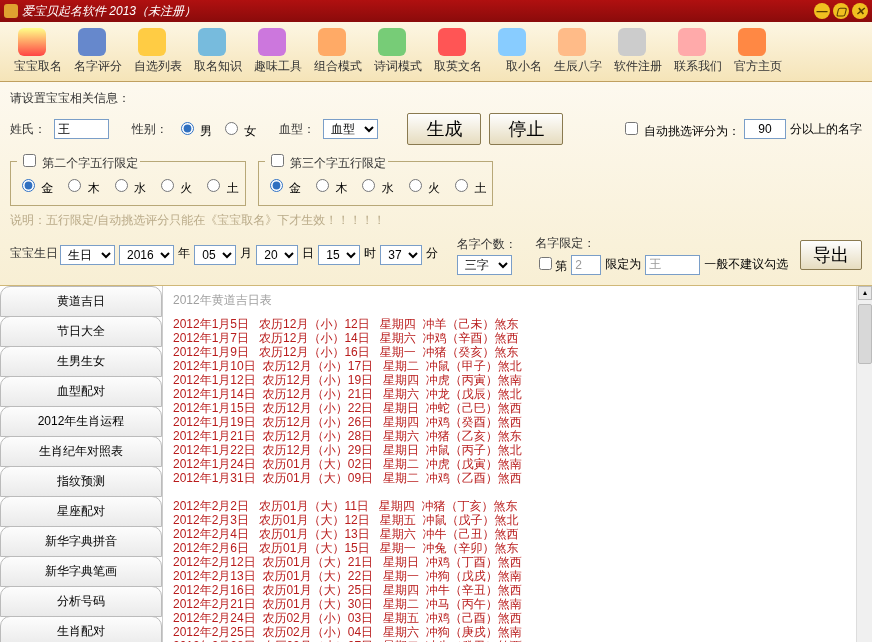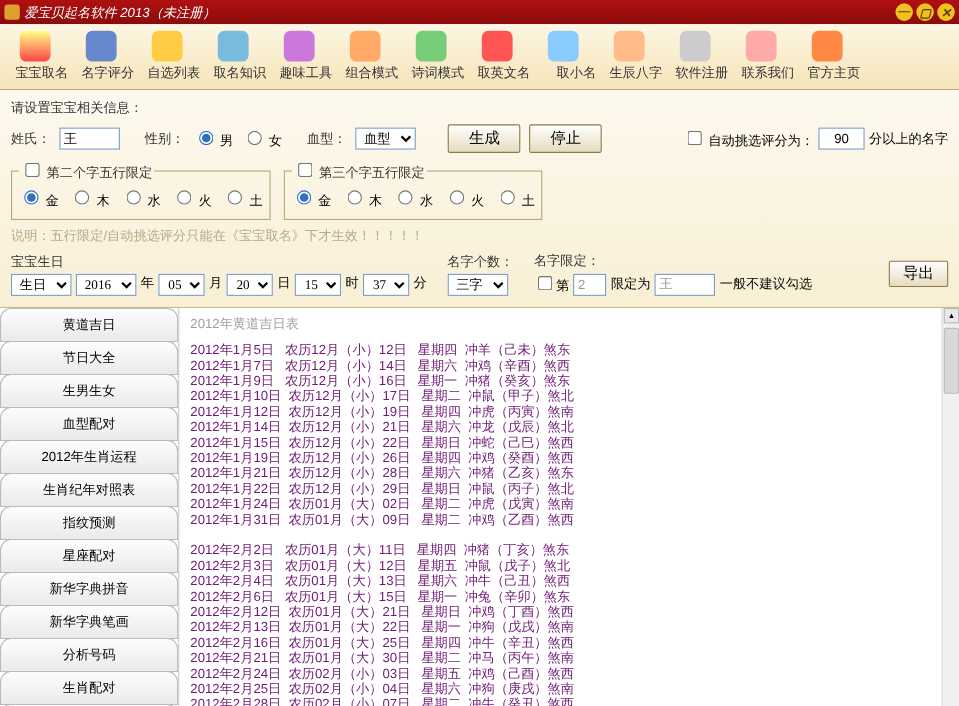--- a/index.html
+++ b/index.html
@@ -11,32 +11,32 @@
   .min{background:#f0c020;} .max{background:#f0c020;} .close{background:#f0c020;}
   .toolbar{background:linear-gradient(#fdf6e3,#f5e4b8);border-bottom:1px solid #c0a060;display:flex;padding:4px 2px;}
   .tbitem{width:60px;text-align:right;color:#333;cursor:pointer;padding:2px 0;}
   .tbicon{width:28px;height:28px;margin:0 auto 2px;border-radius:6px;}
   .panel{background:linear-gradient(#fdf9ef,#f8efd4);border-bottom:1px solid #d0b878;padding:8px 10px 4px;}
   .prompt{color:#333;margin-bottom:6px;}
   .row{display:flex;align-items:center;gap:6px;margin-bottom:6px;flex-wrap:wrap;}
   .lbl{color:#333;}
   input[type=text],select{border:1px solid #7a9ec8;background:#fff;padding:1px 3px;font-size:12px;height:20px;font-family:inherit;}
   .short{width:55px;} .tiny{width:30px;} .mini{width:42px;text-align:center;}
-  .btn{border:1px solid #8a7a50;background:linear-gradient(#fefefe,#e6dcbf);padding:3px 18px;border-radius:2px;cursor:pointer;font-size:14px;}
+  .btn{border:1px solid #8a7a50;background:linear-gradient(#fefefe,#e6dcbf);padding:3px 18px;border-radius:2px;cursor:pointer;font-size:18px;}
   .btn-sm{padding:2px 12px;}
   .radio,.check{accent-color:#3070c0;}
   .group{border:1px solid #b8a878;padding:4px 6px 8px;position:relative;margin-right:6px;}
   .group legend{padding:0 2px;color:#333;font-size:12px;}
   .group .opts{display:flex;gap:10px;}
   .autopanel{margin-left:auto;display:flex;align-items:center;gap:4px;}
   .sidebar{float:left;width:162px;}
   .tab{border:1px solid #bbb;border-radius:10px 10px 0 0;background:linear-gradient(#fdfdfd,#eaeaea);padding:6px 0;text-align:center;margin-bottom:-1px;cursor:pointer;}
   .content{margin-left:162px;border-left:1px solid #ccc;padding:6px 10px;height:404px;overflow:hidden;background:#fff;position:relative;}
   .content h4{color:#a0a0a0;font-weight:normal;margin:0 0 8px;font-size:12px;}
-  .listline{color:#701a75;font-size:12px;line-height:14px;white-space:pre;}
+  .listline{color:#b91c1c;font-size:12px;line-height:14px;white-space:pre;}
   .scrollbar{position:absolute;right:0;top:0;bottom:0;width:16px;background:#f0f0f0;border-left:1px solid #ddd;}
   .scrollbar .thumb{position:absolute;top:18px;width:14px;left:1px;height:60px;background:#d8d8d8;border:1px solid #bbb;border-radius:2px;}
   .scrollbar .arr{position:absolute;width:14px;height:14px;left:1px;background:#e8e8e8;border:1px solid #bbb;font-size:8px;text-align:center;line-height:12px;}
   fieldset{margin:0;}
   .hint{color:#b9aa88;font-size:12px;}
   .topmain{display:flex;align-items:center;gap:8px;}
   .sect-lbl{color:#333;}
   .exportwrap{margin-left:auto;}
   .full{clear:both;}
   .disabled{color:#999;}
@@ -151,21 +151,21 @@
           <label><input type="radio" class="radio" style=""> 木</label>
           <label><input type="radio" class="radio" style=""> 水</label>
           <label><input type="radio" class="radio" style=""> 火</label>
           <label><input type="radio" class="radio" style=""> 土</label>
         </div>
     </fieldset>
     <span class="hint">说明：五行限定/自动挑选评分只能在《宝宝取名》下才生效！！！！！</span>
   </div>
 
   <div class="row">
-    <div style="display:flex;flex-direction:column;gap:2px;font-family:Liberation Serif, serif;">
+    <div style="display:flex;gap:2px;">
       <span class="sect-lbl">宝宝生日</span>
       <div style="display:flex;align-items:flex-start;gap:4px;">
         <select class="short"><option>生日</option></select>
         <select class="short"><option>2016</option></select>
           <span>年</span>
         <select class="mini"><option>05</option></select>
           <span>月</span>
         <select class="mini"><option>20</option></select>
           <span>日</span>
         <select class="mini"><option>15</option></select>

